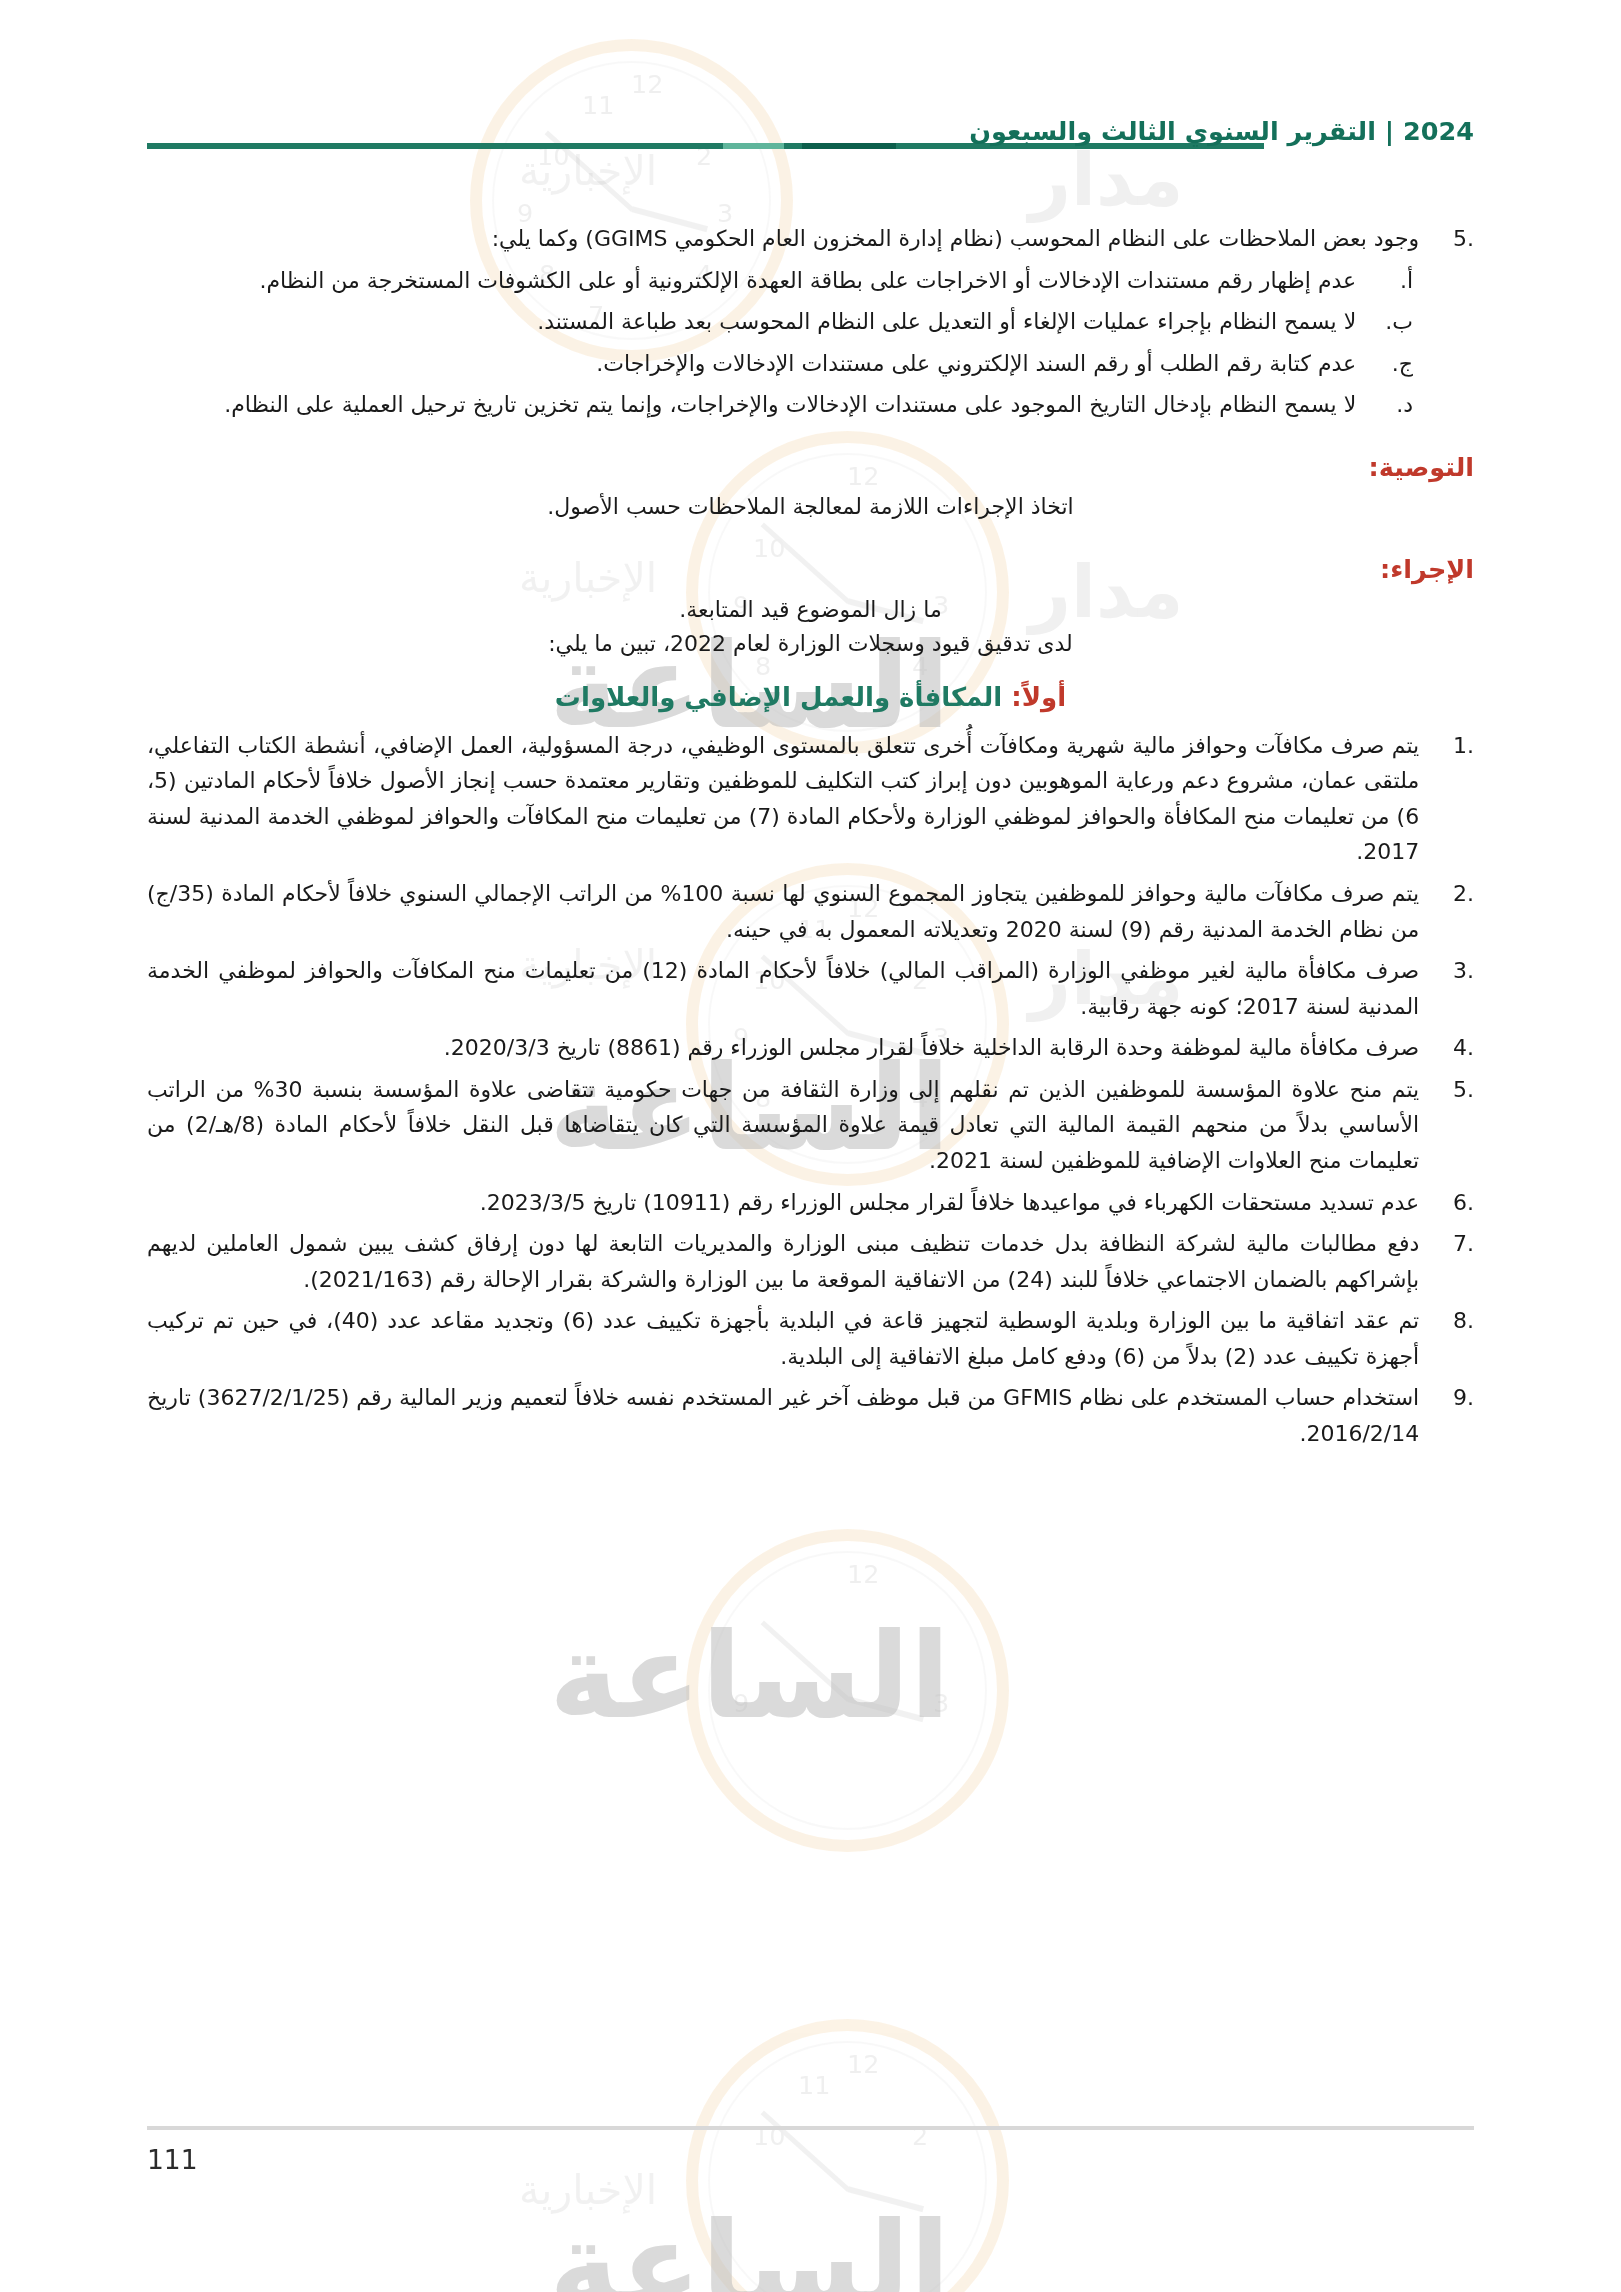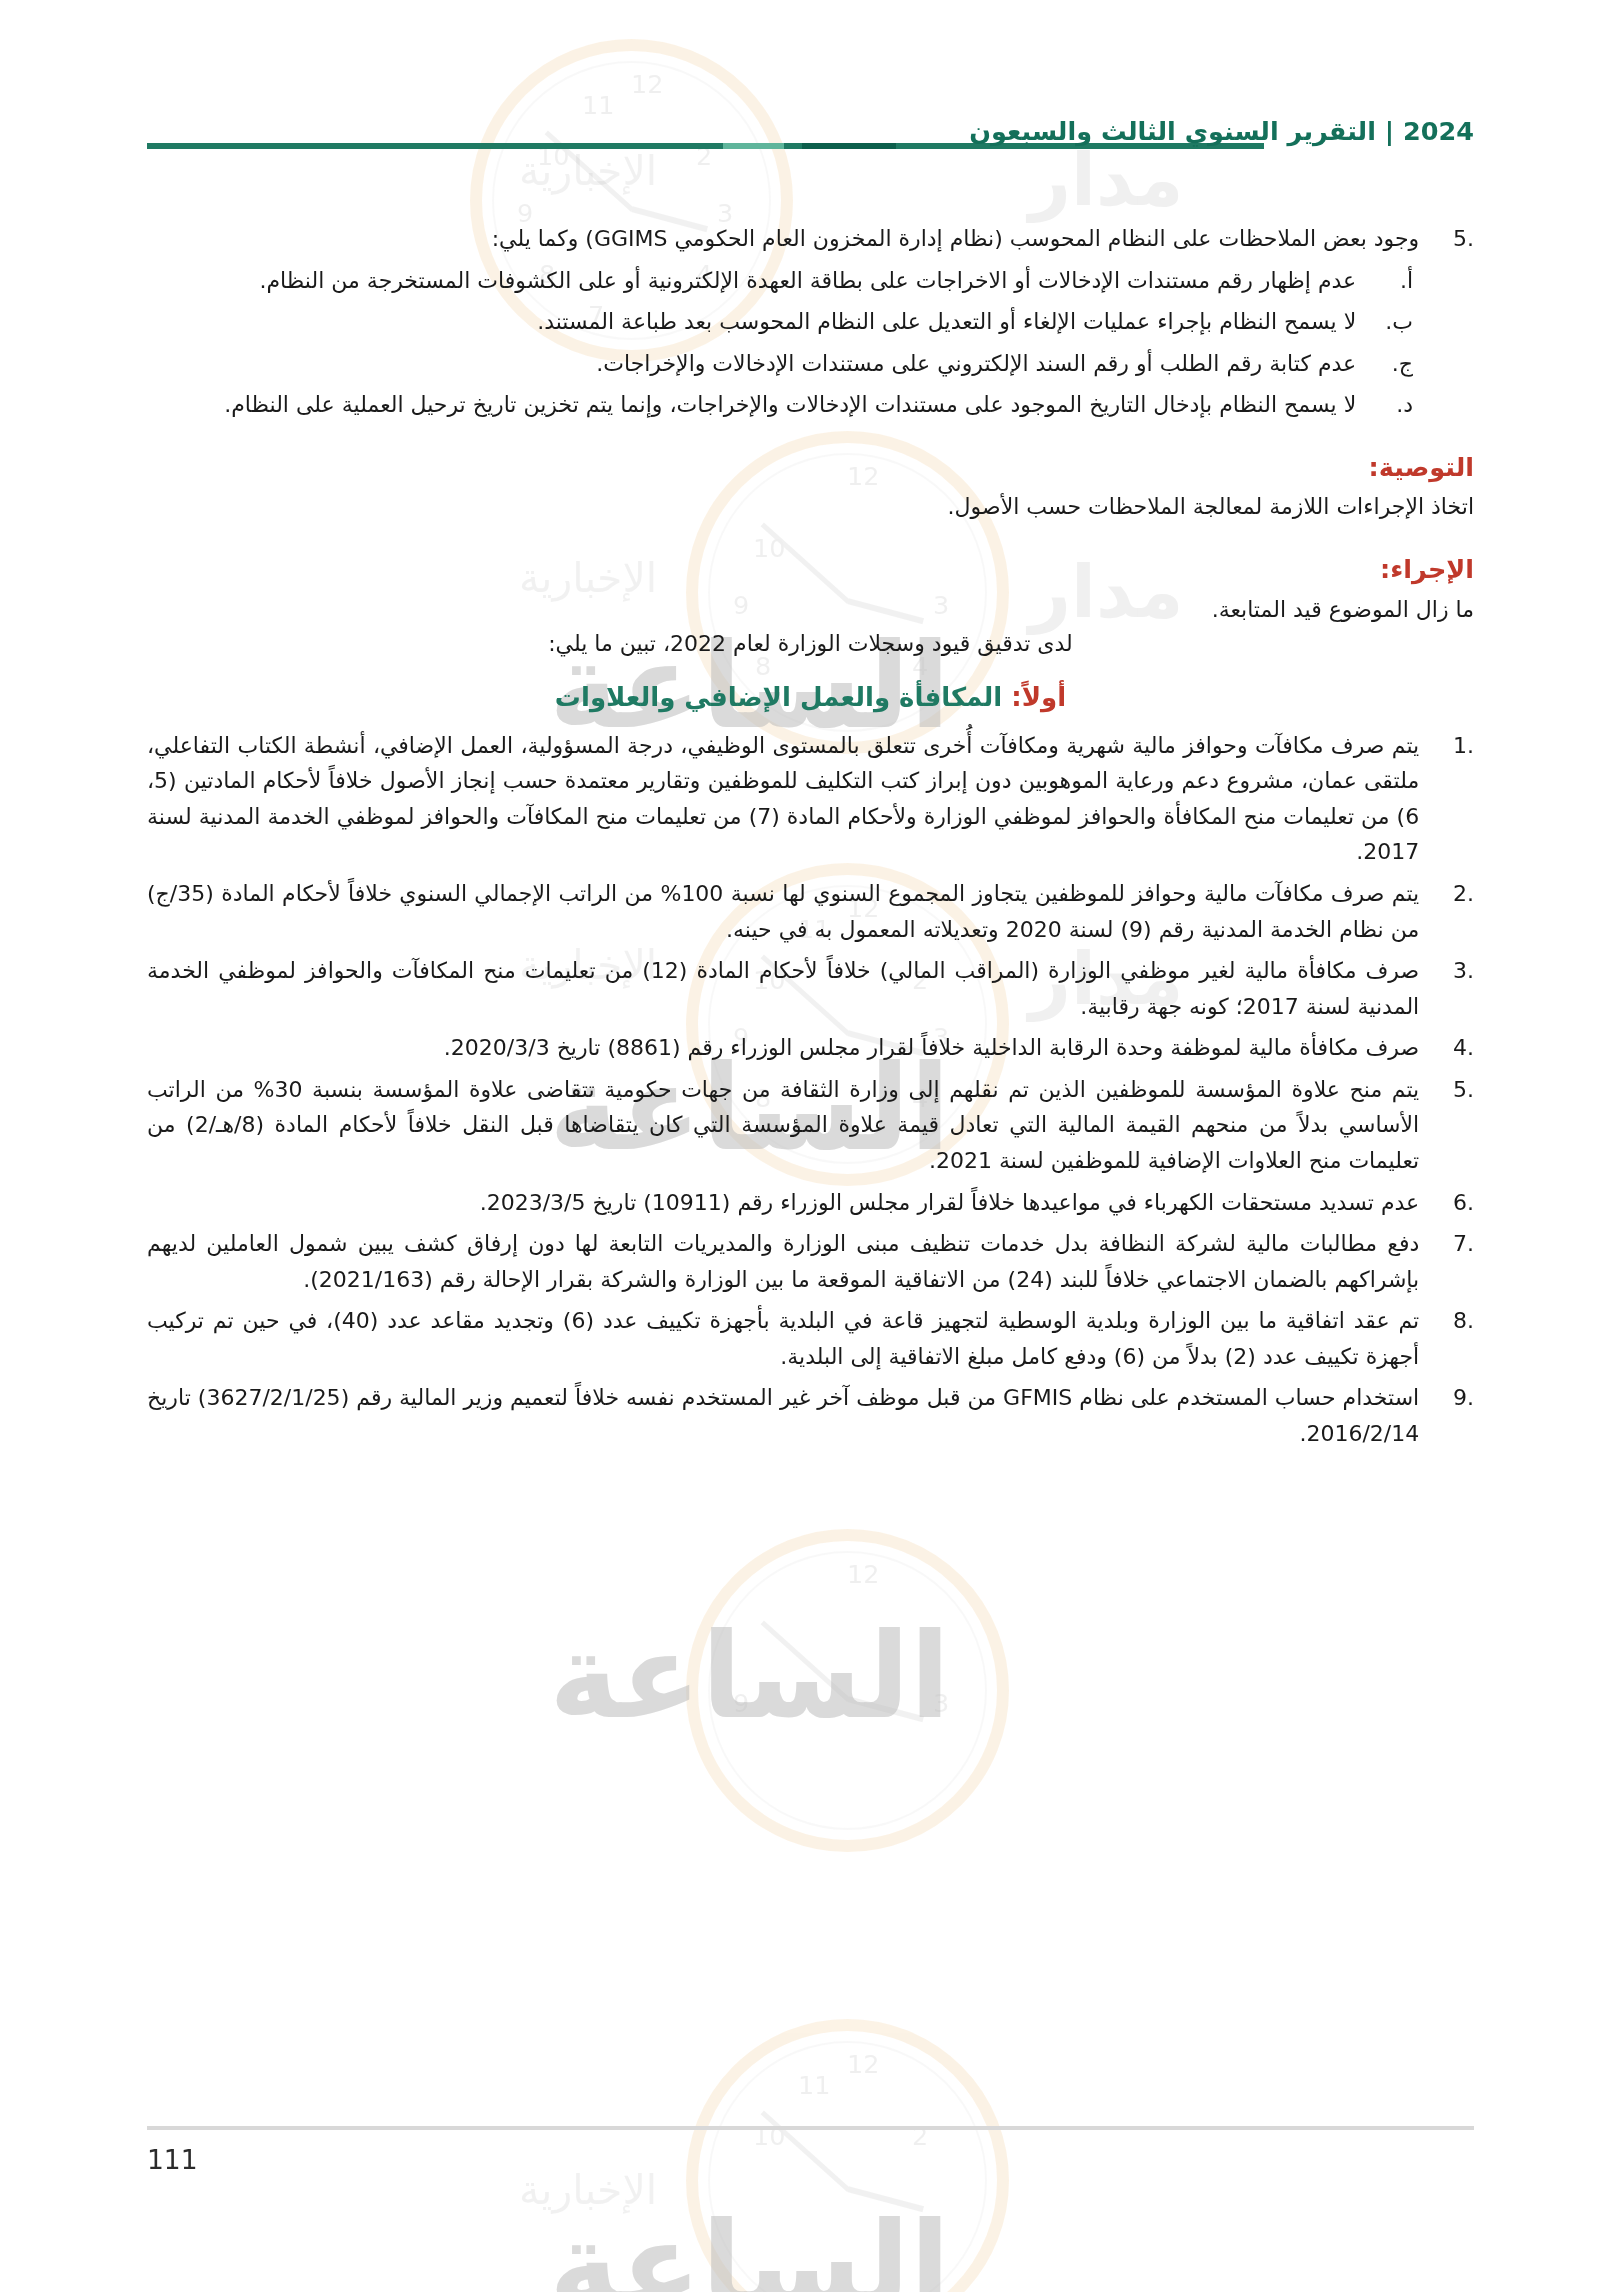--- a/index.html
+++ b/index.html
@@ -176,20 +176,21 @@
     color: #c0392b;
     font-weight: bold;
     font-size: 25.5px;
     margin-top: 29px;
     margin-bottom: 7.8px;
   }
 
   .para {
     font-size: 22px;
     line-height: 1.62;
+    text-align: center;
     margin-bottom: 3.9px;
   }
 
   .ministry-head {
     color: #e05c2b;
     font-weight: bold;
     font-size: 29px;
     text-align: center;
     margin-top: 45px;
     margin-bottom: 21.6px;

